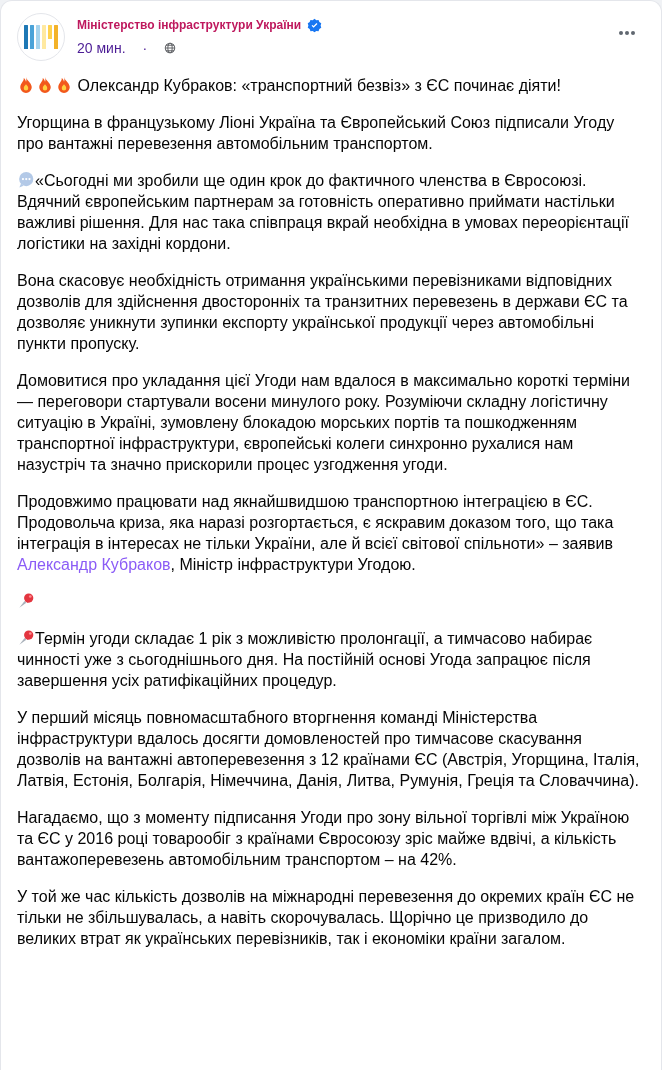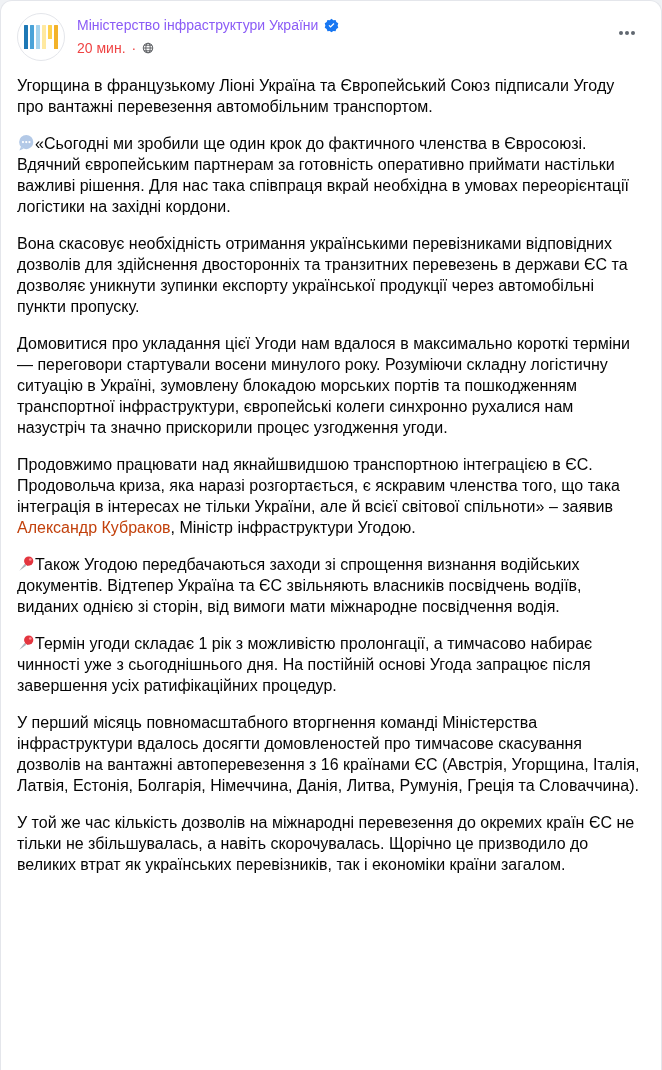--- a/index.html
+++ b/index.html
@@ -16,40 +16,40 @@
     border:1px solid #e4e6eb;background:#fff;box-sizing:border-box;
     display:flex;align-items:center;justify-content:center;cursor:pointer;
   }
   .logo-bars{display:flex;align-items:flex-end;gap:2px;height:24px;}
   .logo-bars i{display:block;width:4px;height:24px;border-radius:0.5px;}
   .b1{background:#1d78b5;} .b2{background:#4ba3d8;} .b3{background:#a6d4ee;}
   .b4{background:#ffe9a0;} .b5{background:#ffd24f;height:14px !important;align-self:flex-start;}
   .b6{background:#f3b229;}
   .header-info{margin-left:12px;flex:1;min-width:0;}
   .name-row{display:flex;align-items:center;gap:6px;margin-top:2px;}
-  .page-name{font-size:14px;font-weight:400;color:#8b5cf6;line-height:21px;cursor:pointer;}
+  .page-name{font-size:12px;font-weight:700;color:#be185d;line-height:21px;cursor:pointer;}
   .badge{display:inline-flex;flex:0 0 auto;}
   .badge svg{width:15px;height:15px;}
-  .meta{display:flex;align-items:center;gap:6px;color:#ef4444;font-size:14px;margin-top:4px;line-height:16px;}
+  .meta{display:flex;align-items:center;gap:17px;color:#4c1d95;font-size:14px;margin-top:4px;line-height:16px;}
   .meta .ts{cursor:pointer;}
   .globe svg{width:12px;height:12px;display:block;}
   .more{
     flex:0 0 auto;border:none;background:transparent;cursor:pointer;
     width:36px;height:36px;border-radius:50%;display:flex;align-items:center;justify-content:center;
     margin-top:2px;
   }
   .more svg{width:20px;height:20px;fill:#606770;}
   
   .content{padding:8px 16px 14px 16px;font-size:16px;line-height:21px;color:#050505;}
   .para{margin:0 0 16px 0;white-space:pre-wrap;}
   .para:last-child{margin-bottom:8px;}
   .emoji{display:inline-block;}
   .emoji svg{width:18px;height:18px;vertical-align:-3px;}
   .emoji + .emoji{margin-left:1px;}
-  .plink{color:#c2410c;text-decoration:none;cursor:pointer;}
+  .plink{color:#8b5cf6;text-decoration:none;cursor:pointer;}
 </style>
 </head>
 <body>
 
 <div class="card">
 
   <div class="header">
     <div class="avatar">
       <span class="logo-bars">
         <i class="b1"></i>
@@ -87,40 +87,51 @@
     <button class="more" type="button">
       <svg viewBox="0 0 20 20" aria-hidden="true">
         <circle cx="4" cy="10" r="2"></circle>
           <circle cx="10" cy="10" r="2"></circle>
           <circle cx="16" cy="10" r="2"></circle>
       </svg>
     </button>
   </div>
 
   <div class="content">
+      <p class="para"><span class="emoji"><svg viewBox="0 0 16 16" aria-hidden="true">
+    <path fill="#f2581c" d="M8 0.9c.3 2.1 2.1 3.3 3.4 5 1 1.3 1.7 2.6 1.7 4.1a5.1 5.1 0 0 1-10.2 0c0-1.9.9-3.2 1.9-4.7.8-1.1 1.3-2 1.2-3.5 1.1.8 1.8 2 2 3.4.6-1.3.3-3 0-4.3z"></path>
+    <path fill="#ffd040" d="M8 7.4c.9 1.1 2 2.1 2 3.5a2 2 0 0 1-4 0c0-1.4 1.1-2.4 2-3.5z"></path>
+  </svg></span><span class="emoji"><svg viewBox="0 0 16 16" aria-hidden="true">
+    <path fill="#f2581c" d="M8 0.9c.3 2.1 2.1 3.3 3.4 5 1 1.3 1.7 2.6 1.7 4.1a5.1 5.1 0 0 1-10.2 0c0-1.9.9-3.2 1.9-4.7.8-1.1 1.3-2 1.2-3.5 1.1.8 1.8 2 2 3.4.6-1.3.3-3 0-4.3z"></path>
+    <path fill="#ffd040" d="M8 7.4c.9 1.1 2 2.1 2 3.5a2 2 0 0 1-4 0c0-1.4 1.1-2.4 2-3.5z"></path>
+  </svg></span><span class="emoji"><svg viewBox="0 0 16 16" aria-hidden="true">
+    <path fill="#f2581c" d="M8 0.9c.3 2.1 2.1 3.3 3.4 5 1 1.3 1.7 2.6 1.7 4.1a5.1 5.1 0 0 1-10.2 0c0-1.9.9-3.2 1.9-4.7.8-1.1 1.3-2 1.2-3.5 1.1.8 1.8 2 2 3.4.6-1.3.3-3 0-4.3z"></path>
+    <path fill="#ffd040" d="M8 7.4c.9 1.1 2 2.1 2 3.5a2 2 0 0 1-4 0c0-1.4 1.1-2.4 2-3.5z"></path>
+  </svg></span><span> Олександр Кубраков: «транспортний безвіз» з ЄС починає діяти!</span></p>
       <p class="para"><span>Угорщина в французькому Ліоні Україна та Європейський Союз підписали Угоду про вантажні перевезення автомобільним транспортом.</span></p>
       <p class="para"><span class="emoji"><svg viewBox="0 0 16 16" aria-hidden="true">
     <circle cx="8.2" cy="7.2" r="6.3" fill="#b3c9e7"></circle>
     <path d="M3.6 11.2 2.1 14.6l3.7-1.5z" fill="#b3c9e7"></path>
     <circle cx="5.3" cy="7.2" r="1" fill="#ffffff"></circle>
     <circle cx="8.2" cy="7.2" r="1" fill="#ffffff"></circle>
     <circle cx="11.1" cy="7.2" r="1" fill="#ffffff"></circle>
   </svg></span><span>«Сьогодні ми зробили ще один крок до фактичного членства в Євросоюзі. Вдячний європейським партнерам за готовність оперативно приймати настільки важливі рішення. Для нас така співпраця вкрай необхідна в умовах переорієнтації логістики на західні кордони.</span></p>
       <p class="para"><span>Вона скасовує необхідність отримання українськими перевізниками відповідних дозволів для здійснення двосторонніх та транзитних перевезень в держави ЄС та дозволяє уникнути зупинки експорту української продукції через автомобільні пункти пропуску.</span></p>
       <p class="para"><span>Домовитися про укладання цієї Угоди нам вдалося в максимально короткі терміни — переговори стартували восени минулого року. Розуміючи складну логістичну ситуацію в Україні, зумовлену блокадою морських портів та пошкодженням транспортної інфраструктури, європейські колеги синхронно рухалися нам назустріч та значно прискорили процес узгодження угоди.</span></p>
-      <p class="para"><span>Продовжимо працювати над якнайшвидшою транспортною інтеграцією в ЄС. Продовольча криза, яка наразі розгортається, є яскравим членства того, що така інтеграція в інтересах не тільки України, але й всієї світової спільноти» – заявив </span><a href="#" class="plink">Александр Кубраков</a><span>, Міністр інфраструктури Угодою.</span></p>
+      <p class="para"><span>Продовжимо працювати над якнайшвидшою транспортною інтеграцією в ЄС. Продовольча криза, яка наразі розгортається, є яскравим доказом того, що така інтеграція в інтересах не тільки України, але й всієї світової спільноти» – заявив </span><a href="#" class="plink">Александр Кубраков</a><span>, Міністр інфраструктури Угодою.</span></p>
       <p class="para"><span class="emoji"><svg viewBox="0 0 16 16" aria-hidden="true">
     <path d="M2.1 13.9 6.7 8l1.6 1.6z" fill="#aab2bb"></path>
     <path d="M7.1 7.1 9 5.2l2.4 2.4-1.9 1.9a3 3 0 0 1-2.4-2.4z" fill="#c11f2c"></path>
     <circle cx="10.4" cy="5.4" r="4.1" fill="#e3353f"></circle>
     <circle cx="11.8" cy="4" r="1.2" fill="#ff8a8f"></circle>
-  </svg></span><span>Також Угодою передбачаються заходи зі спрощення визнання водійських документів. Відтепер Україна та ЄС звільняють власників посвідчень водіїв, виданих однією зі сторін, від вимоги мати міжнародне посвідчення водія.</span></p>
+  </svg></span></p>
       <p class="para"><span class="emoji"><svg viewBox="0 0 16 16" aria-hidden="true">
     <path d="M2.1 13.9 6.7 8l1.6 1.6z" fill="#aab2bb"></path>
     <path d="M7.1 7.1 9 5.2l2.4 2.4-1.9 1.9a3 3 0 0 1-2.4-2.4z" fill="#c11f2c"></path>
     <circle cx="10.4" cy="5.4" r="4.1" fill="#e3353f"></circle>
     <circle cx="11.8" cy="4" r="1.2" fill="#ff8a8f"></circle>
   </svg></span><span>Термін угоди складає 1 рік з можливістю пролонгації, а тимчасово набирає чинності уже з сьогоднішнього дня. На постійній основі Угода запрацює після завершення усіх ратифікаційних процедур.</span></p>
-      <p class="para"><span>У перший місяць повномасштабного вторгнення команді Міністерства інфраструктури вдалось досягти домовленостей про тимчасове скасування дозволів на вантажні автоперевезення з 16 країнами ЄС (Австрія, Угорщина, Італія, Латвія, Естонія, Болгарія, Німеччина, Данія, Литва, Румунія, Греція та Словаччина).</span></p>
+      <p class="para"><span>У перший місяць повномасштабного вторгнення команді Міністерства інфраструктури вдалось досягти домовленостей про тимчасове скасування дозволів на вантажні автоперевезення з 12 країнами ЄС (Австрія, Угорщина, Італія, Латвія, Естонія, Болгарія, Німеччина, Данія, Литва, Румунія, Греція та Словаччина).</span></p>
+      <p class="para"><span>Нагадаємо, що з моменту підписання Угоди про зону вільної торгівлі між Україною та ЄС у 2016 році товарообіг з країнами Євросоюзу зріс майже вдвічі, а кількість вантажоперевезень автомобільним транспортом – на 42%.</span></p>
       <p class="para"><span>У той же час кількість дозволів на міжнародні перевезення до окремих країн ЄС не тільки не збільшувалась, а навіть скорочувалась. Щорічно це призводило до великих втрат як українських перевізників, так і економіки країни загалом.</span></p>
     </div>
 
 </div>
 
 </body></html>

